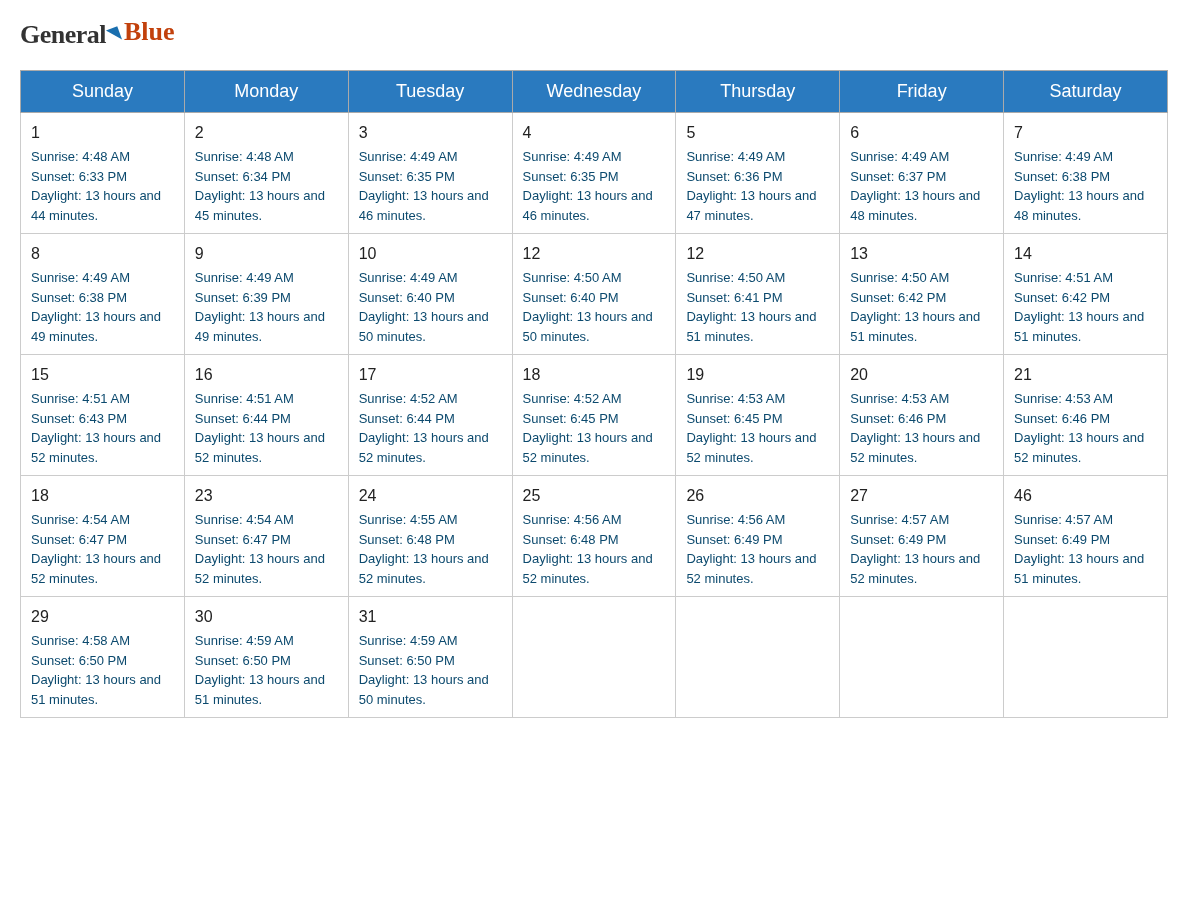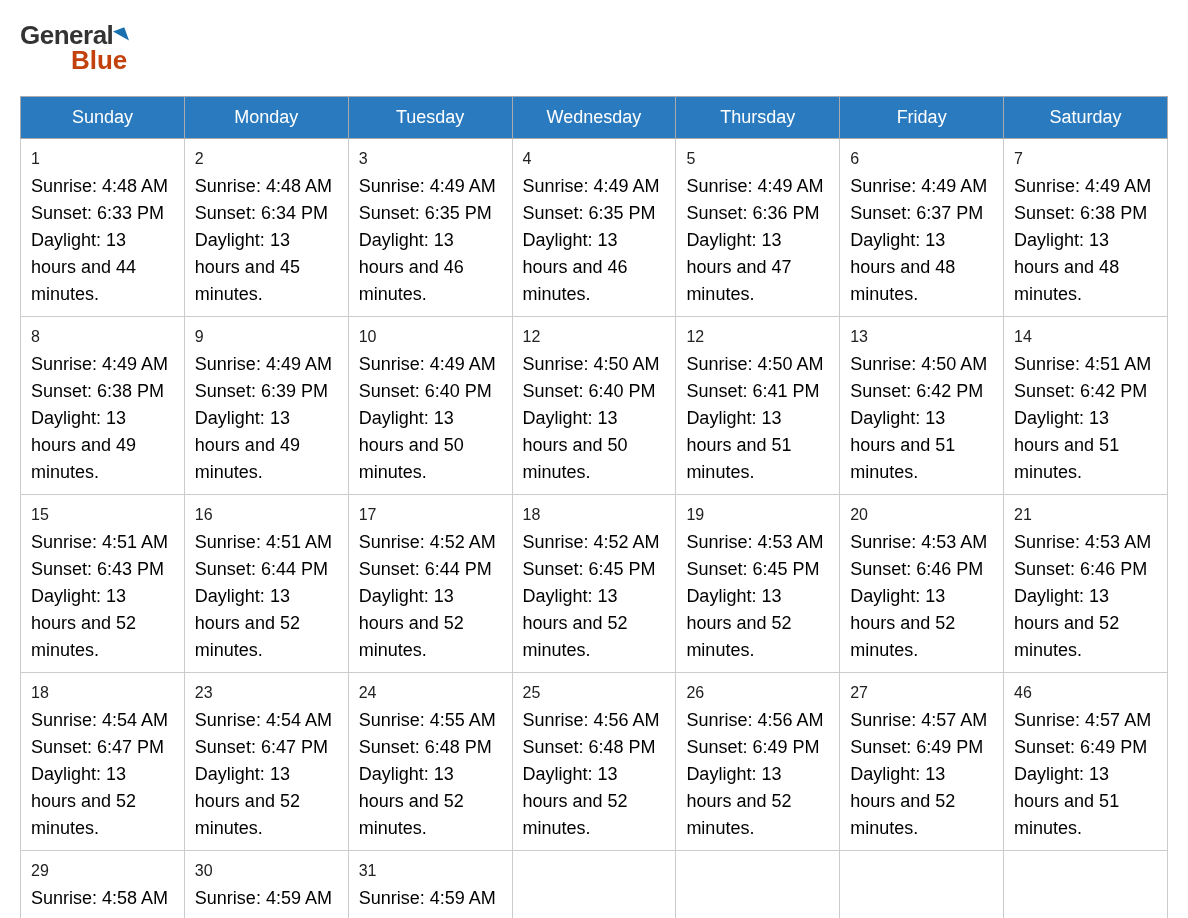--- a/index.html
+++ b/index.html
@@ -11,22 +11,23 @@
       min-height: 918px;
     }
     .header {
       display: flex;
       justify-content: space-between;
       align-items: flex-start;
       margin-bottom: 20px;
     }
     .logo {
       display: flex;
-      flex-direction: column;
-      align-items: flex-end;
+      flex-direction: row;
+      align-items: center;
+      font-family: Liberation Serif, serif;
     }
     .logo-text-general {
       font-size: 26px;
       font-weight: bold;
       color: #333;
       letter-spacing: -0.5px;
     }
     .logo-text-blue {
       font-size: 26px;
       font-weight: bold;
@@ -88,22 +89,22 @@
       line-height: 1.5;
     }
     .day-number {
       font-size: 16px;
       font-weight: normal;
       color: #222;
       display: block;
       margin-bottom: 2px;
     }
     .day-info {
-      font-size: 18px;
-      color: #000000;
+      font-size: 13px;
+      color: #0c4a6e;
     }
     .empty-cell {
       background: #fff;
     }
     .calendar tbody tr:last-child td {
       min-height: 90px;
     }
   </style>
 </head>
 <body>

